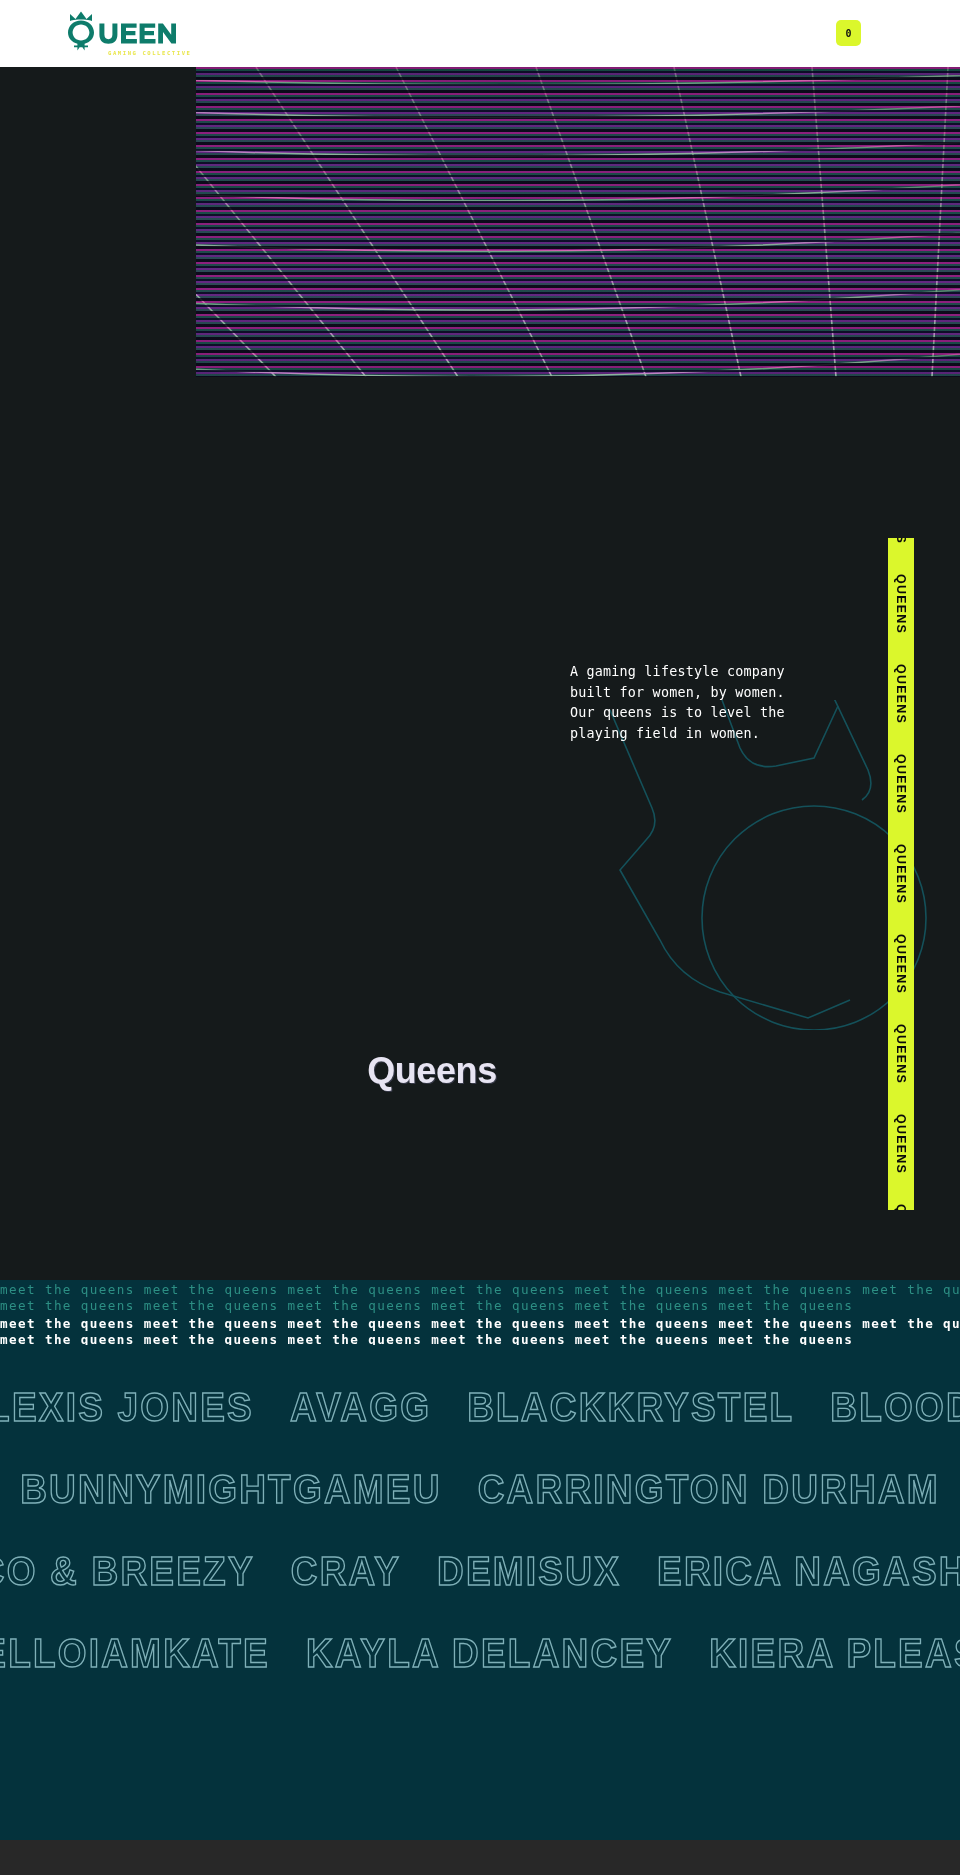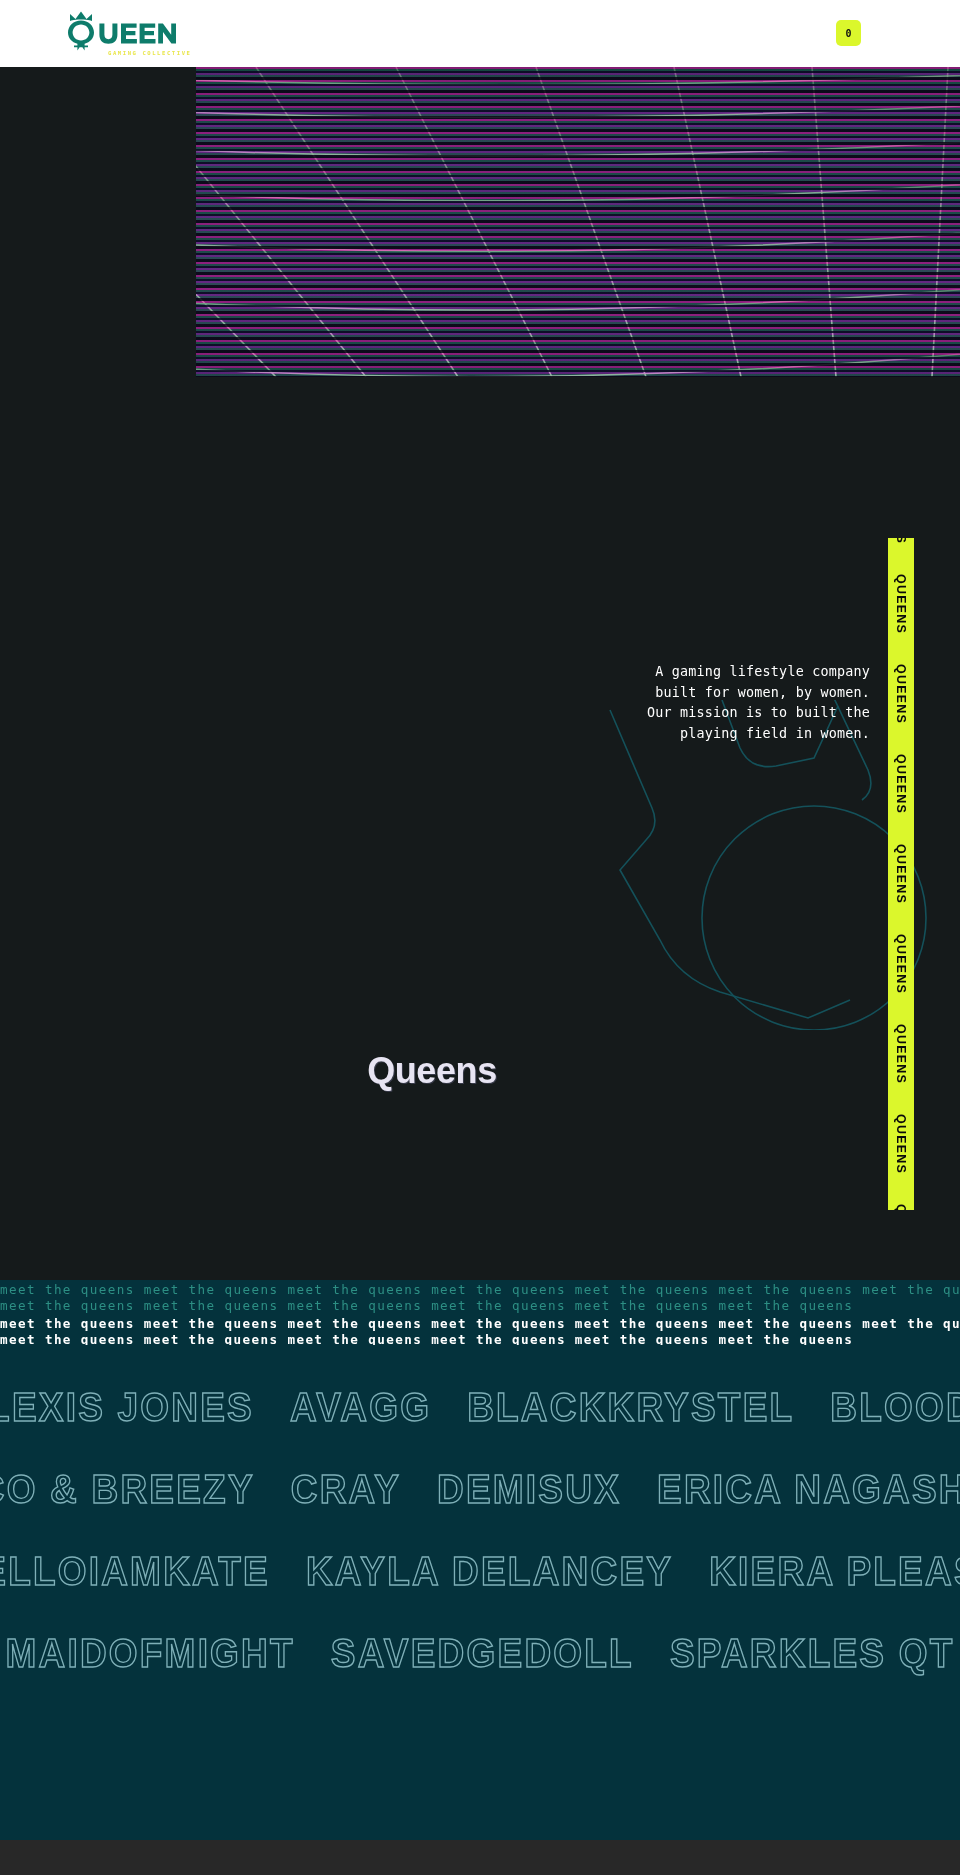--- a/index.html
+++ b/index.html
@@ -92,21 +92,20 @@
     position:absolute; left:600px; top:700px;
     width:420px; height:330px; z-index:5; pointer-events:none;
   }
 
   
   .intro {
     position:absolute; left:570px; top:662px; width:300px; z-index:25;
     font-family:"DejaVu Sans Mono", monospace;
     font-size:13.4px; line-height:20.5px; color:#ffffff;
     letter-spacing:0.2px;
-    text-align:right;
   }
 
   
   .big-title {
     position:absolute; left:0; top:1050px; width:864px;
     text-align:center; z-index:25;
     font-family:"Liberation Sans", sans-serif;
     font-weight:bold; font-size:36px; letter-spacing:-0.4px;
     color:#e7e4f2;
     text-shadow:1px 1px 0 rgba(120,120,160,0.35);
@@ -248,51 +247,50 @@
       <span>QUEENS</span>
       <span>QUEENS</span>
       <span>QUEENS</span>
 
     </div>
   </div>
 
   <div class="intro">
     <div>A gaming lifestyle company</div>
     <div>built for women, by women.</div>
-    <div>Our mission is to built the</div>
+    <div>Our queens is to level the</div>
     <div>playing field in women.</div>
   </div>
 
   <div class="big-title">Queens</div>
 
   <div class="marquee-zone">
     <div class="mq-row a">meet the queens meet the queens meet the queens meet the queens meet the queens meet the queens meet the queens meet the queens meet the queens meet the queens meet the queens meet the queens meet the queens</div>
     <div class="mq-row b">meet the queens meet the queens meet the queens meet the queens meet the queens meet the queens meet the queens meet the queens meet the queens meet the queens meet the queens meet the queens meet the queens</div>
   </div>
 
   <div class="creators">
     <div class="cr-row">
       <span class="cr-name">ALEXIS JONES</span>
       <span class="cr-name">AVAGG</span>
       <span class="cr-name">BLACKKRYSTEL</span>
       <span class="cr-name">BLOODY</span>
     </div>
     <div class="cr-row">
+      <span class="cr-name">BUNNYMIGHTGAMEU</span>
+      <span class="cr-name">CARRINGTON DURHAM</span>
+    </div>
+    <div class="cr-row">
       <span class="cr-name">COCO &amp; BREEZY</span>
       <span class="cr-name">CRAY</span>
       <span class="cr-name">DEMISUX</span>
       <span class="cr-name">ERICA NAGASHIMA</span>
     </div>
     <div class="cr-row">
       <span class="cr-name">HELLOIAMKATE</span>
       <span class="cr-name">KAYLA DELANCEY</span>
       <span class="cr-name">KIERA PLEASE</span>
     </div>
-    <div class="cr-row">
-      <span class="cr-name">MAIDOFMIGHT</span>
-      <span class="cr-name">SAVEDGEDOLL</span>
-      <span class="cr-name">SPARKLES QT</span>
-    </div>
   </div>
 
   <div class="bottom-bar"></div>
 
 </div>
 
 </body></html>

